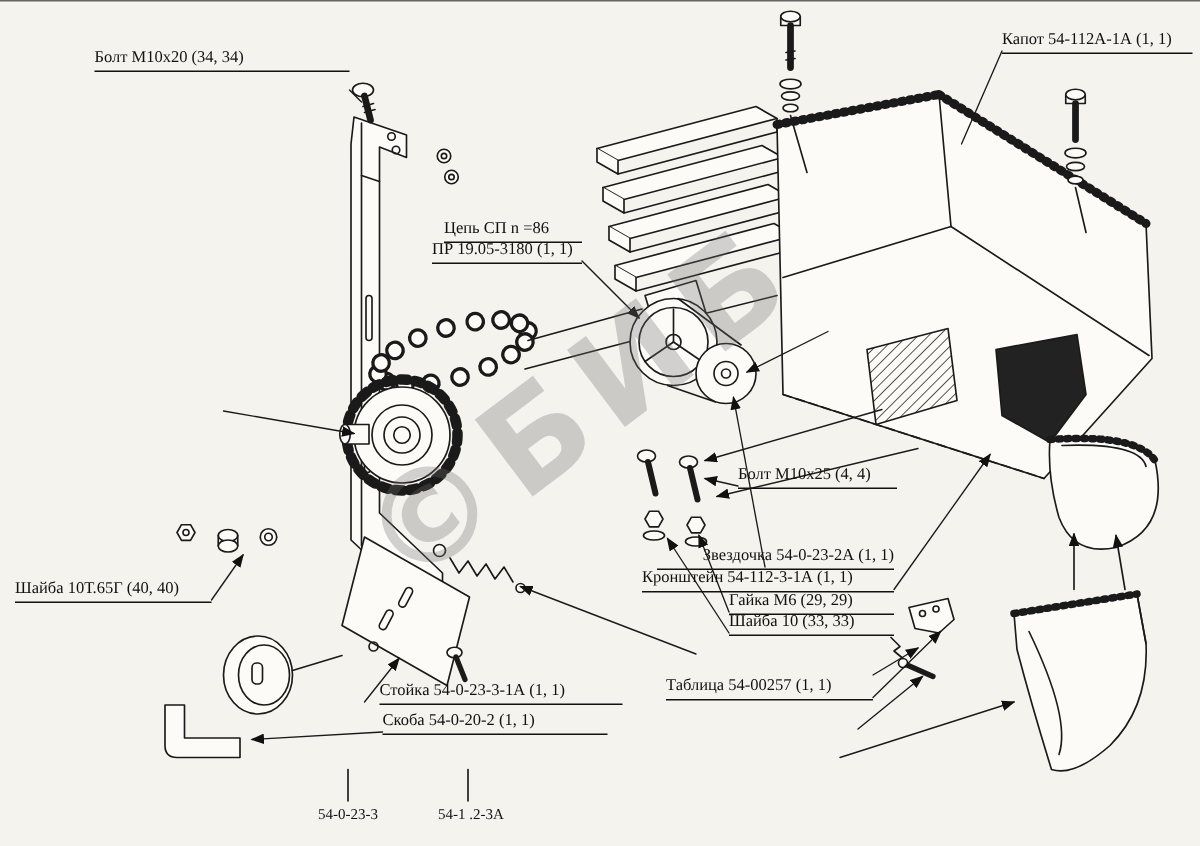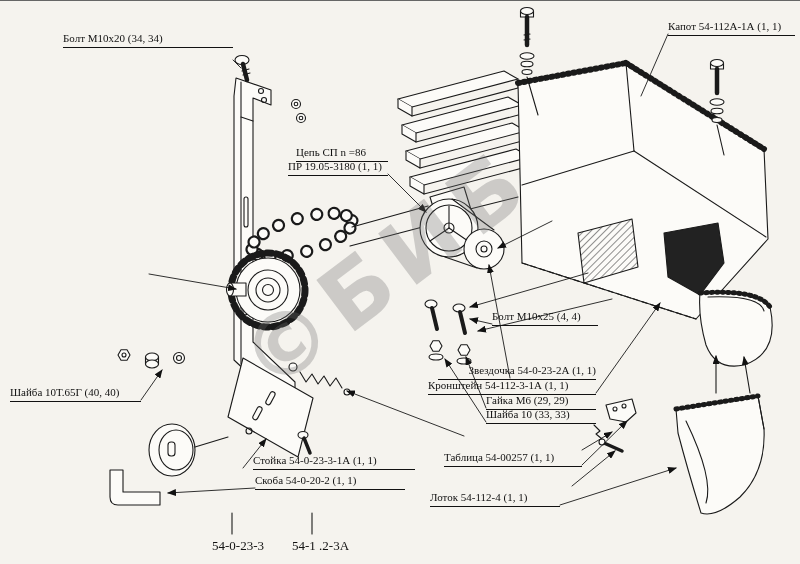--- a/index.html
+++ b/index.html
@@ -6,21 +6,21 @@
   .page{
     position:relative;width:800px;height:564px;background:#f5f3ee;
     overflow:hidden;border-top:1px solid #666;border-bottom:1px solid #666;
     font-family:"Liberation Serif", serif;
   }
   .page svg{position:absolute;left:0;top:0;}
   .lbl{
     position:absolute;height:15px;font-size:11px;line-height:13px;color:#111;
     border-bottom:1px solid #111;white-space:nowrap;z-index:3;
   }
-  .ftr{position:absolute;font-size:13px;color:#111;white-space:nowrap;z-index:3;}
+  .ftr{position:absolute;font-size:10px;color:#111;white-space:nowrap;z-index:3;}
   .wm{
     position:absolute;left:252px;top:318px;font-size:88px;font-weight:bold;
     letter-spacing:10px;color:rgba(110,110,110,0.30);
     transform:rotate(-37deg);transform-origin:0 50%;
     pointer-events:none;z-index:2;font-family:"DejaVu Sans",sans-serif;
   }
 </style>
 </head>
 <body>
 
@@ -270,20 +270,19 @@
   <div class="lbl" style="left:668px;top:19px;width:127px;">Капот 54-112А-1А (1, 1)</div>
   <div class="lbl" style="left:296px;top:145px;width:92px;">Цепь СП n =86</div>
   <div class="lbl" style="left:288px;top:159px;width:100px;">ПР 19.05-3180 (1, 1)</div>
   <div class="lbl" style="left:10px;top:385px;width:131px;">Шайба 10Т.65Г (40, 40)</div>
   <div class="lbl" style="left:492px;top:309px;width:106px;">Болт М10х25 (4, 4)</div>
   <div class="lbl" style="left:438px;top:363px;width:158px;text-align:right;">Звездочка 54-0-23-2А (1, 1)</div>
   <div class="lbl" style="left:428px;top:378px;width:168px;">Кронштейн 54-112-3-1А (1, 1)</div>
   <div class="lbl" style="left:486px;top:393px;width:110px;">Гайка М6 (29, 29)</div>
   <div class="lbl" style="left:486px;top:407px;width:110px;">Шайба 10 (33, 33)</div>
   <div class="lbl" style="left:444px;top:450px;width:138px;">Таблица 54-00257 (1, 1)</div>
-  <div class="lbl" style="left:430px;top:490px;width:130px;">Лоток 54-112-4 (1, 1)</div>
   <div class="lbl" style="left:253px;top:453px;width:162px;">Стойка 54-0-23-3-1А (1, 1)</div>
   <div class="lbl" style="left:255px;top:473px;width:150px;">Скоба 54-0-20-2 (1, 1)</div>
 
   <div class="ftr" style="left:212px;top:537px;">54-0-23-3</div>
   <div class="ftr" style="left:292px;top:537px;">54-1 .2-3А</div>
 
 </div>
 
 </body></html>

